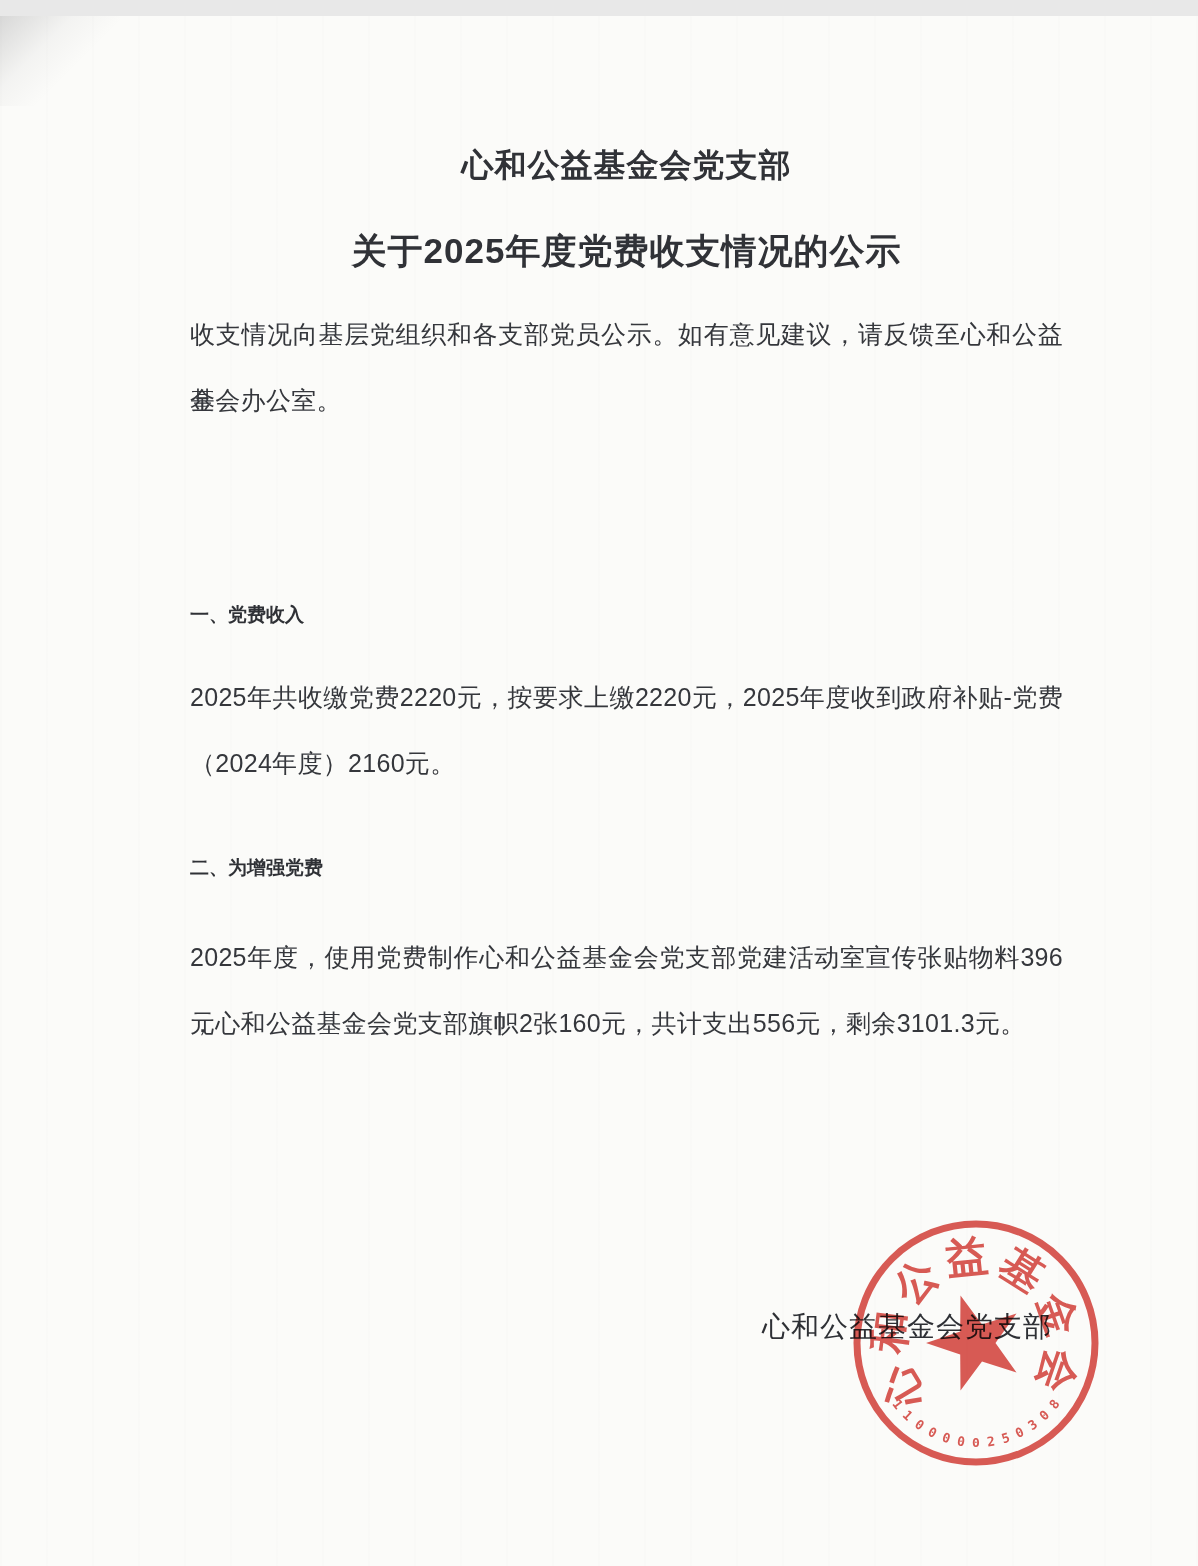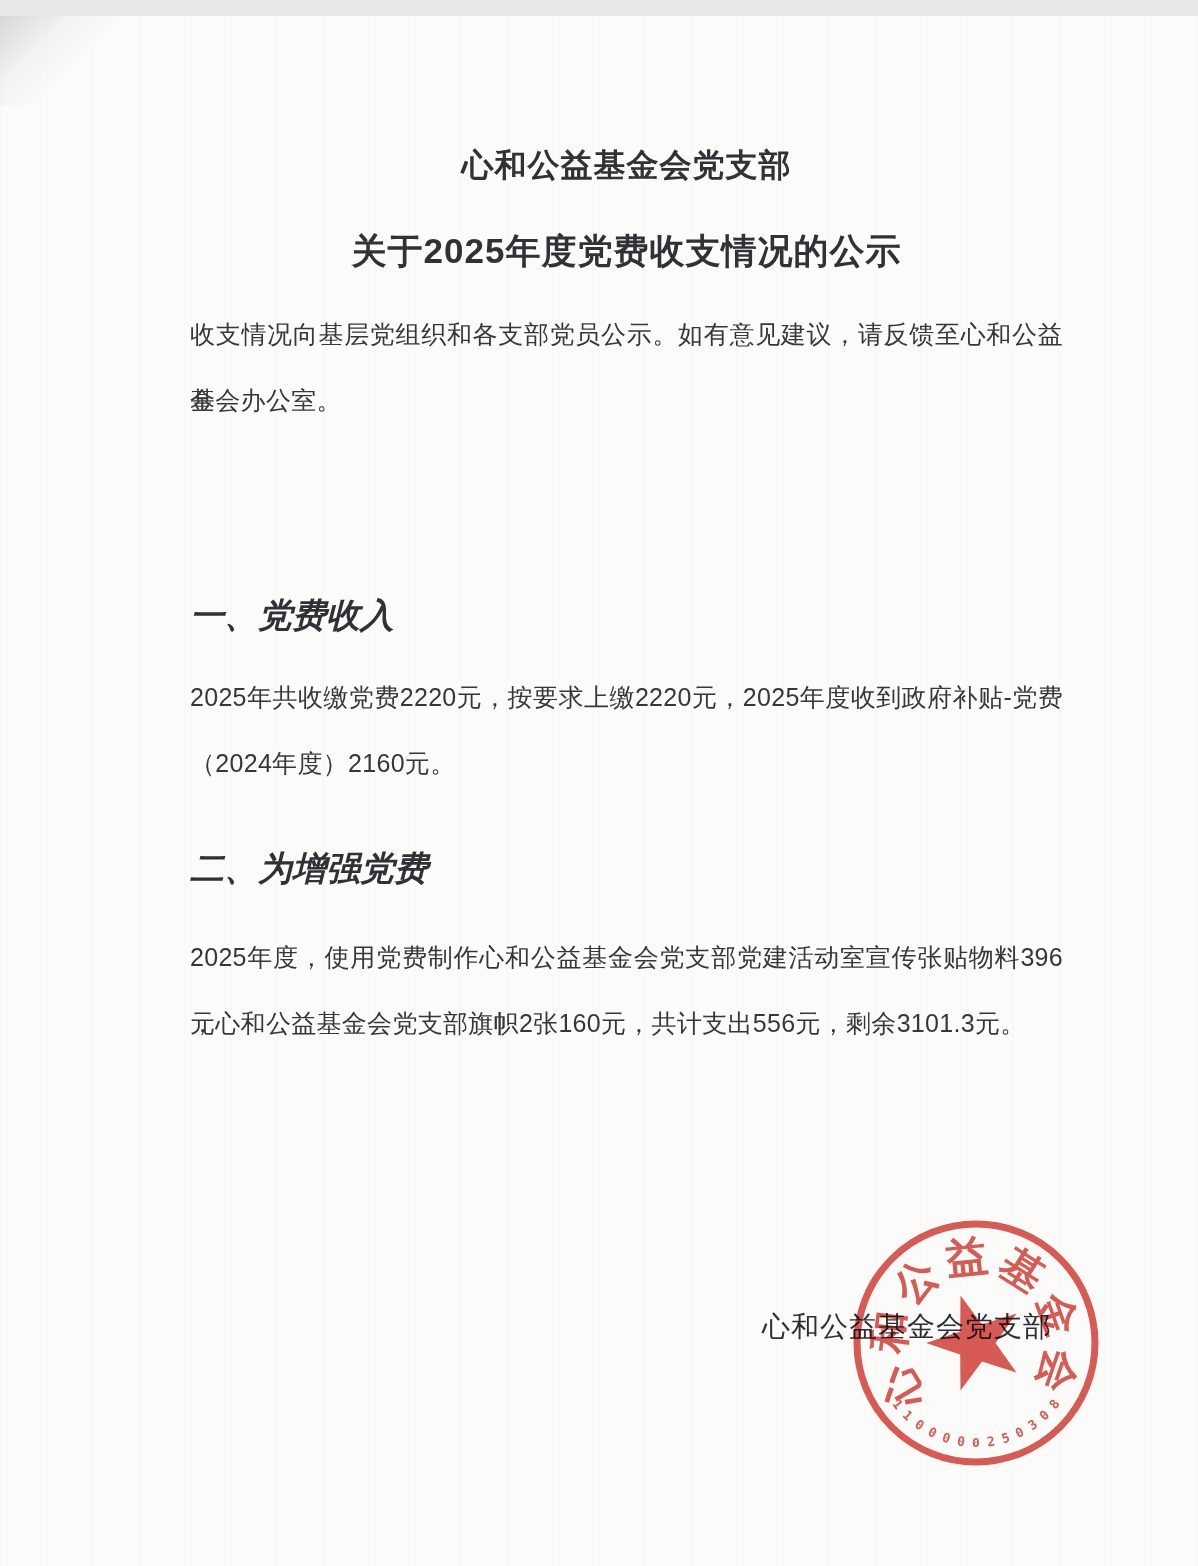--- a/index.html
+++ b/index.html
@@ -19,21 +19,21 @@
     background:linear-gradient(135deg, rgba(90,90,95,0.22) 0%, rgba(120,120,125,0.06) 35%, rgba(0,0,0,0) 60%);
     pointer-events:none;
   }
   .content{position:absolute;left:190px;top:0;width:873px;}
   .doc-title{position:absolute;width:100%;text-align:center;font-weight:bold;color:#303237;letter-spacing:1px;}
   .doc-title.t1{top:128px;font-size:32px;}
   .doc-title.t2{top:212px;font-size:35px;}
   .para{position:absolute;width:100%;}
   .line{height:66px;line-height:66px;font-size:25px;letter-spacing:0.3px;}
   .line.fill{text-align:justify;text-align-last:justify;}
-  .sec-heading{position:absolute;font-weight:bold;font-size:34px;line-height:32px;color:#2f3136;font-style:italic;}
+  .sec-heading{position:absolute;font-weight:bold;font-size:19px;line-height:32px;color:#2f3136;}
   .para-intro{top:285px;}
   .heading-1{top:583px;}
   .para-income{top:648px;}
   .heading-2{top:836px;}
   .para-expense{top:908px;}
   .signature{
     position:absolute;right:146px;top:1280px;z-index:1;
     text-align:right;font-size:28px;line-height:61px;color:#2e3035;letter-spacing:1px;
   }
   .stamp{

